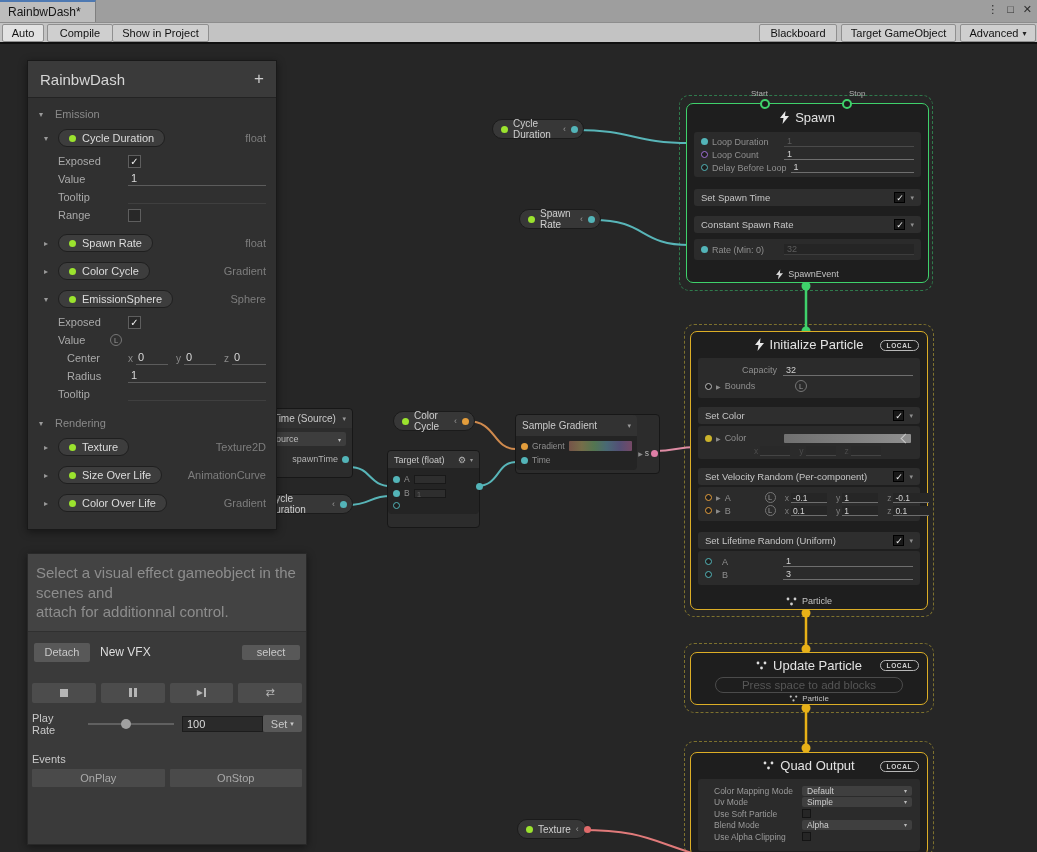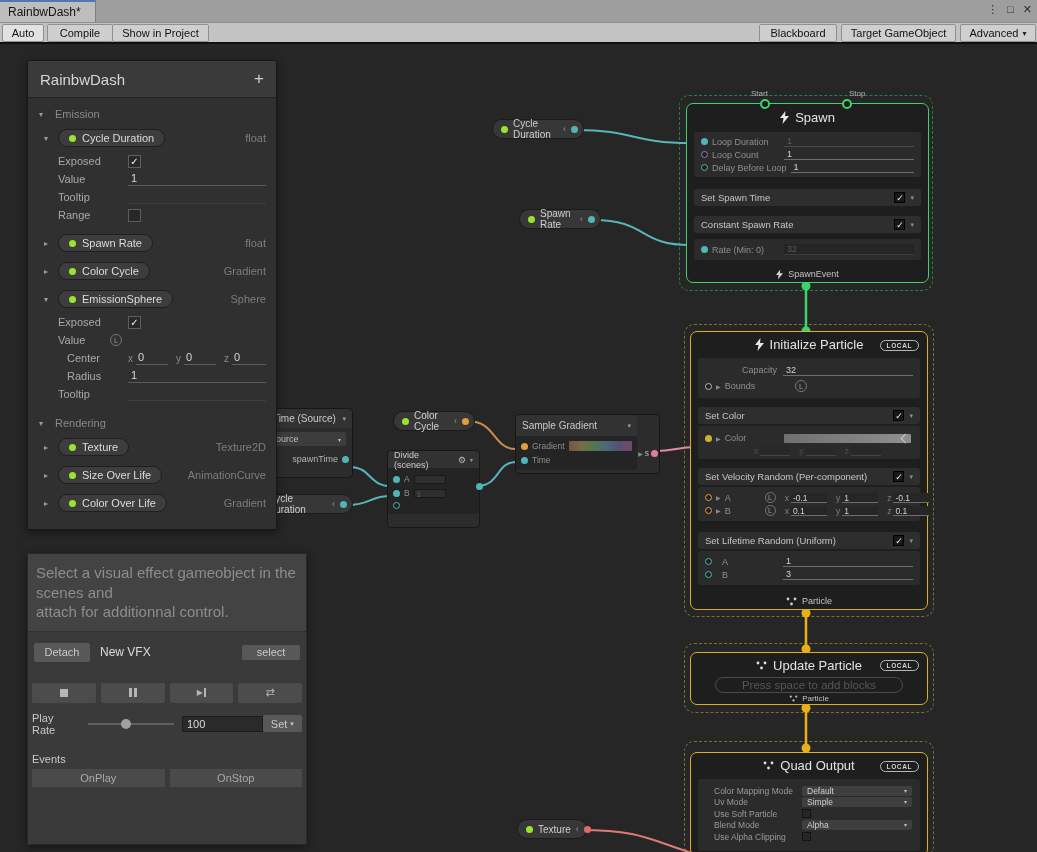--- a/index.html
+++ b/index.html
@@ -227,21 +227,21 @@
     <span style="margin-left:auto;font-size:6px;color:#bbb;">▾</span>
   </div>
   <div style="display:flex;align-items:center;justify-content:flex-end;gap:4px;margin:8px 3px 0;font-size:9px;color:#b5b5b5;">
     <span>spawnTime</span>
     <span class="port p-cyan-f"></span>
   </div>
 </div>
 
 <div class="opnode" style="left:387px;top:450px;width:93px;height:78px;">
   <div class="ophdr" style="height:17px;font-size:9px;">
-    <span>Divide (scenes)</span>
+    <span>Target (float)</span>
     <span style="margin-left:auto;font-size:9px;color:#b5b5b5;">⚙</span>
     <span style="font-size:6px;color:#9a9a9a;">▾</span>
   </div>
   <div class="opbody" style="padding:4px 0 3px;">
     <div class="oprow">
       <span class="port p-cyan-f"></span>
       <span>A</span>
       <span class="minifield"></span>
     </div>
     <div class="oprow">

